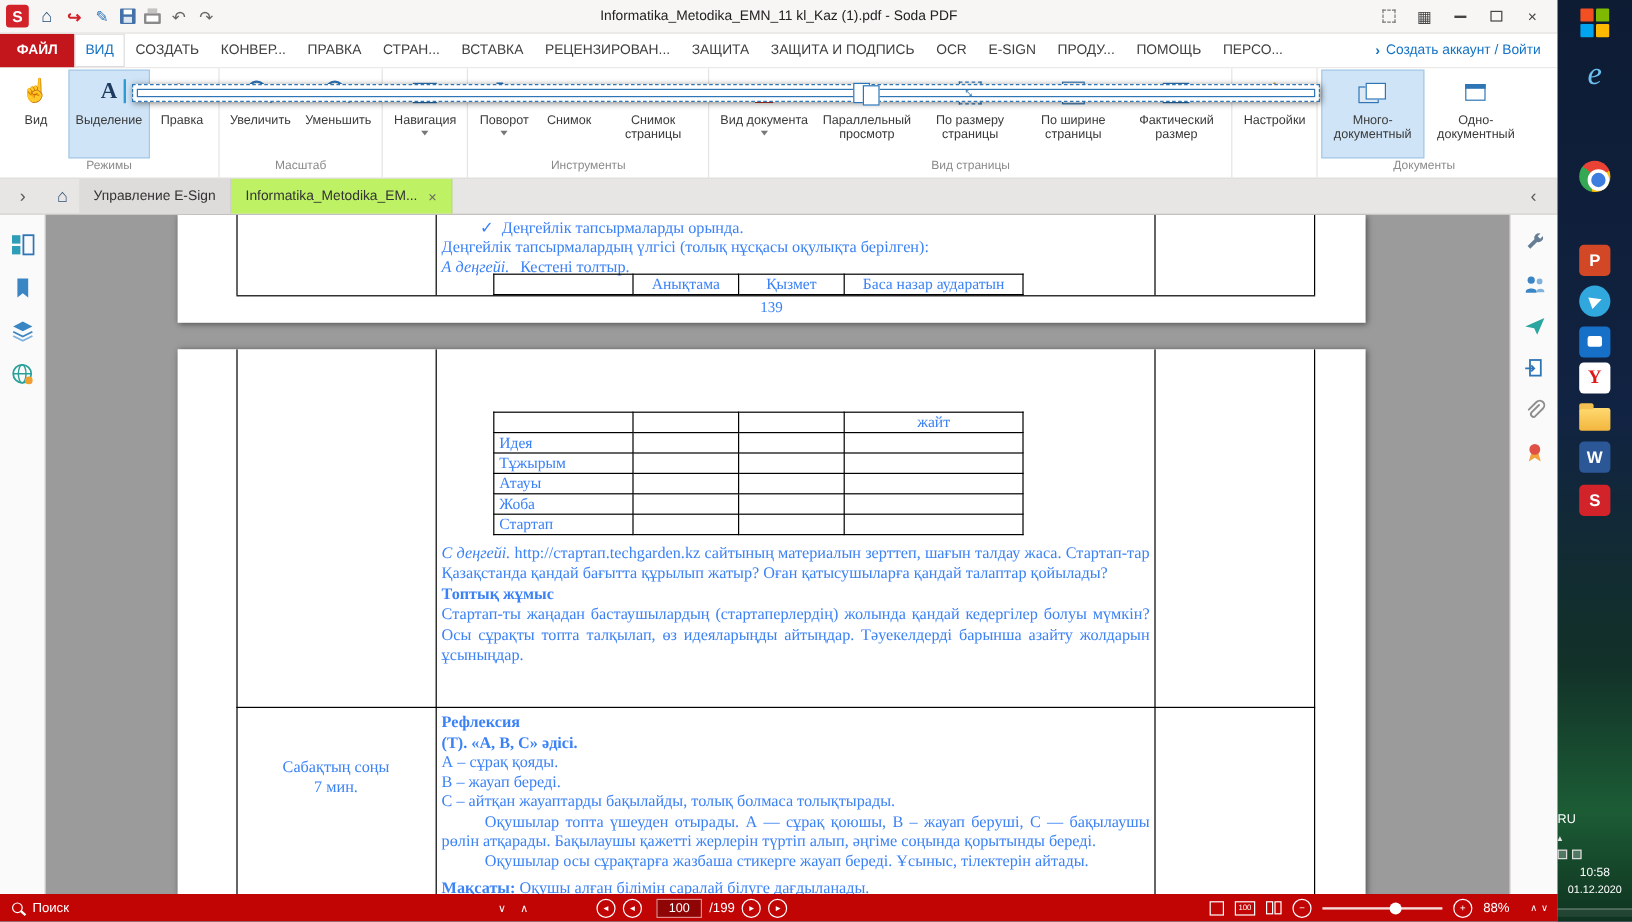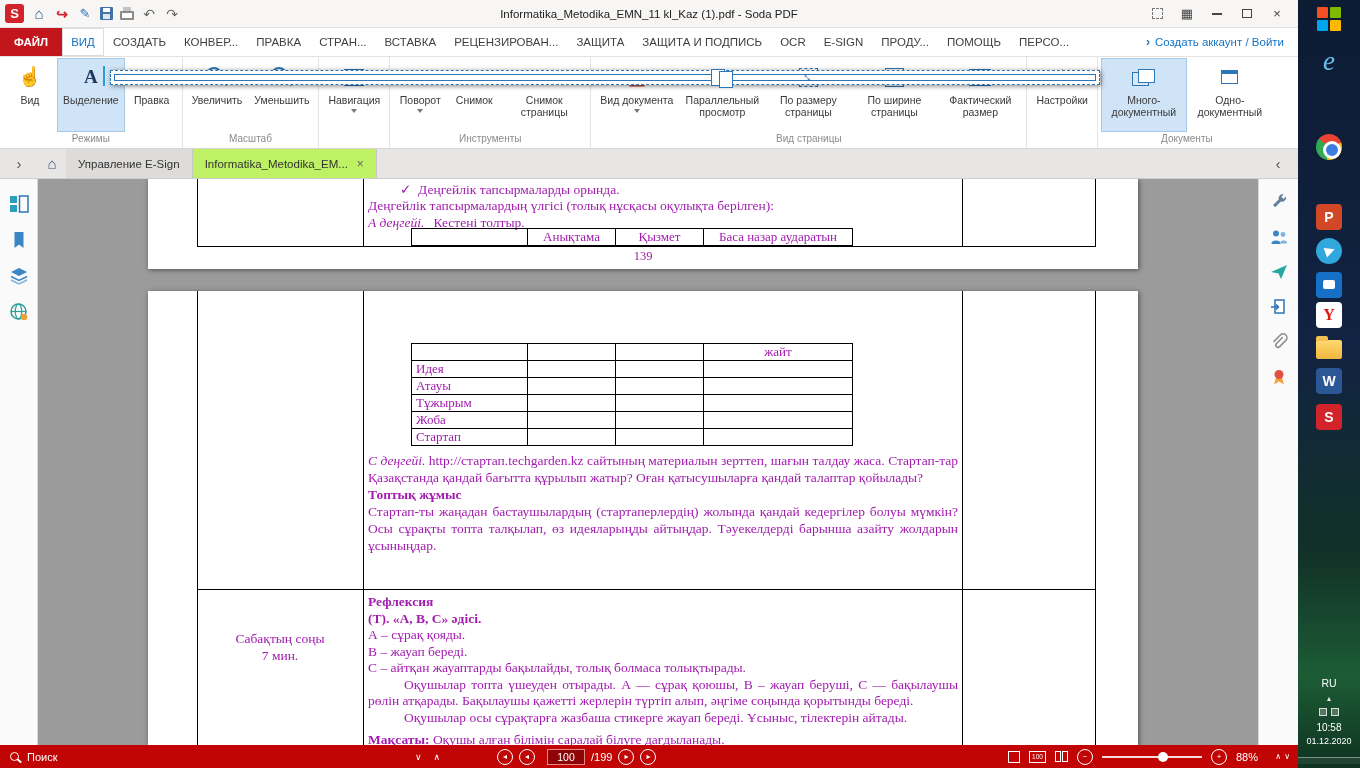--- a/index.html
+++ b/index.html
@@ -83,21 +83,21 @@
   .dtab{display:flex;align-items:center;gap:9px;padding:0 12px;font-size:11.5px;color:#333;background:#dedcda;border-right:1px solid #c9c7c5;white-space:nowrap;}
   .dtab.active{background:#bef264;text-align:right;}
   .dtab .x{color:#666;font-size:12px;}
 
   
   .main{flex:1 1 auto;display:flex;min-height:0;}
   .leftrail{width:38px;background:#fbfafa;border-right:1px solid #dad8d6;display:flex;flex-direction:column;align-items:center;gap:14px;padding-top:14px;}
   .rightrail{width:40px;background:#fbfafa;border-left:1px solid #dad8d6;display:flex;flex-direction:column;align-items:center;gap:13px;padding-top:12px;}
   .railic{width:22px;height:22px;display:flex;align-items:center;justify-content:center;}
   .docarea{flex:1;background:#9b9b9b;position:relative;overflow:hidden;}
-  .page{position:absolute;left:110px;width:990px;background:#fff;box-shadow:1px 1px 5px rgba(0,0,0,.5);font-family:"Liberation Serif",serif;font-size:13.5px;color:#a21caf;}
+  .page{position:absolute;left:110px;width:990px;background:#fff;box-shadow:1px 1px 5px rgba(0,0,0,.5);font-family:"Liberation Serif",serif;font-size:13.5px;color:#3b82f6;}
   .page1{top:0;height:90px;}
   .page2{top:112px;height:455px;overflow:hidden;}
   .vline{position:absolute;width:1px;background:#000;}
   .hline{position:absolute;height:1px;background:#000;}
   .ptext{position:absolute;white-space:nowrap;}
   .ntable{position:absolute;border-collapse:collapse;font-size:13px;font-family:"Liberation Serif",serif;}
   .ntable td{border:1px solid #000;height:17px;padding:0 3px;text-align:center;}
   .ntable td.tl{text-align:left;padding-left:4px;}
   .p2text{position:absolute;left:220px;top:161px;width:590px;line-height:17px;text-align:justify;}
   .refl{position:absolute;left:220px;top:303px;width:590px;line-height:16.5px;}
@@ -136,21 +136,21 @@
   .ic-pp{background:#d24726;}
   .ic-telegram{width:26px;height:26px;border-radius:50%;background:#31a8dd;display:flex;align-items:center;justify-content:center;}
   .ic-telegram::after{content:"";border-left:10px solid #fff;border-top:5px solid transparent;border-bottom:5px solid transparent;transform:rotate(-20deg);margin-left:2px;}
   .ic-blue{background:#1670c8;position:relative;}
   .ic-blue::after{content:"";position:absolute;left:7px;top:8px;width:12px;height:9px;background:#fff;border-radius:2px;}
   .ic-yandex{background:#fff;color:#e01717;font-family:"Liberation Serif",serif;font-size:16px;}
   .ic-folder{width:26px;height:19px;background:linear-gradient(#ffd970,#f2b63e);border-radius:2px;position:relative;margin-top:5px;}
   .ic-folder::before{content:"";position:absolute;top:-4px;left:0;width:12px;height:5px;background:#f2c050;border-radius:2px 2px 0 0;}
   .ic-word{background:#2b5797;}
   .ic-soda{background:#d2232a;}
-  .tray{margin-top:auto;display:flex;flex-direction:column;align-items:center;gap:5px;padding-bottom:4px;}
+  .tray{margin-top:auto;display:flex;flex-direction:column;gap:5px;padding-bottom:4px;}
   .lang{font-size:10.5px;color:#fff;}
   .traychev{font-size:8px;color:#e8e8e8;}
   .trayrow{display:flex;gap:4px;}
   .trayrow i{width:8px;height:8px;border:1px solid #dcdcdc;display:block;background:rgba(255,255,255,.25);}
   .clock{text-align:center;font-size:10px;line-height:1.4;color:#fff;}
   .clock .date{font-size:9px;}
   .showdesk{width:62px;height:7px;border-top:1px solid rgba(255,255,255,.4);background:rgba(255,255,255,.08);margin-top:4px;}
 </style>
 </head>
 <body>
@@ -449,27 +449,27 @@
               <td style="width:88px"></td>
               <td style="width:149px">жайт</td>
             </tr>
             <tr>
               <td class="tl">Идея</td>
               <td></td>
                   <td></td>
                   <td></td>
             </tr>
             <tr>
-              <td class="tl">Атауы</td>
+              <td class="tl">Тұжырым</td>
               <td></td>
                   <td></td>
                   <td></td>
             </tr>
             <tr>
-              <td class="tl">Тұжырым</td>
+              <td class="tl">Атауы</td>
               <td></td>
                   <td></td>
                   <td></td>
             </tr>
             <tr>
               <td class="tl">Жоба</td>
               <td></td>
                   <td></td>
                   <td></td>
             </tr>

